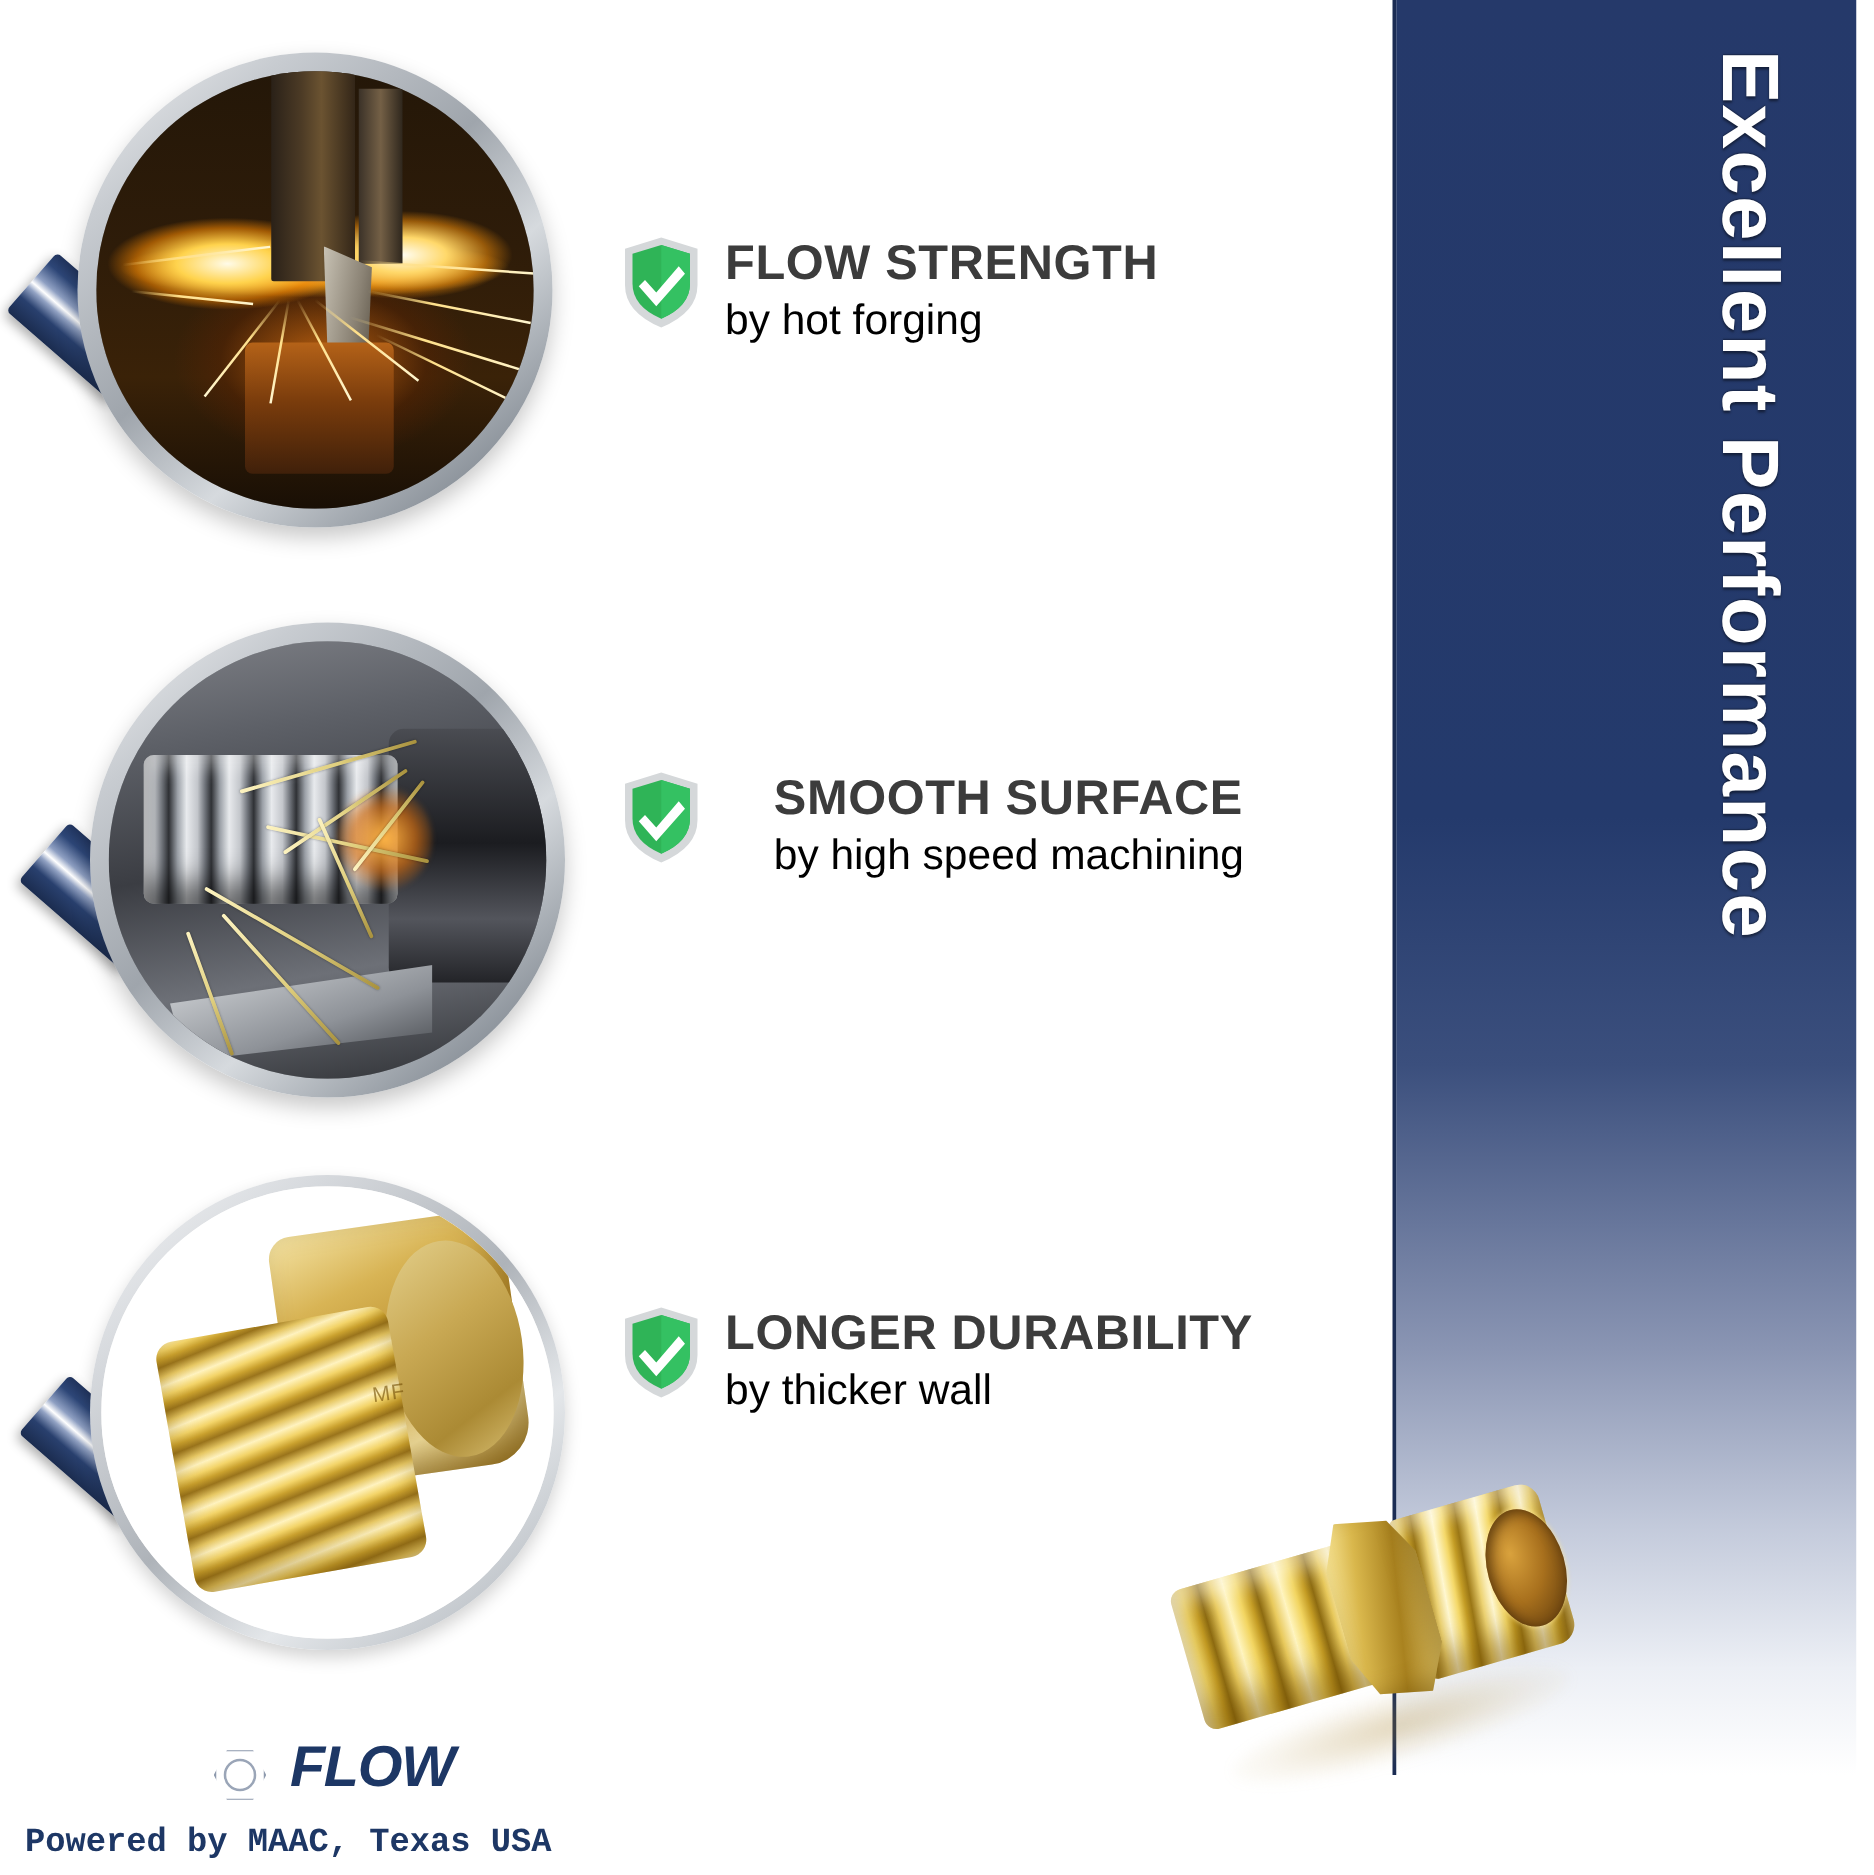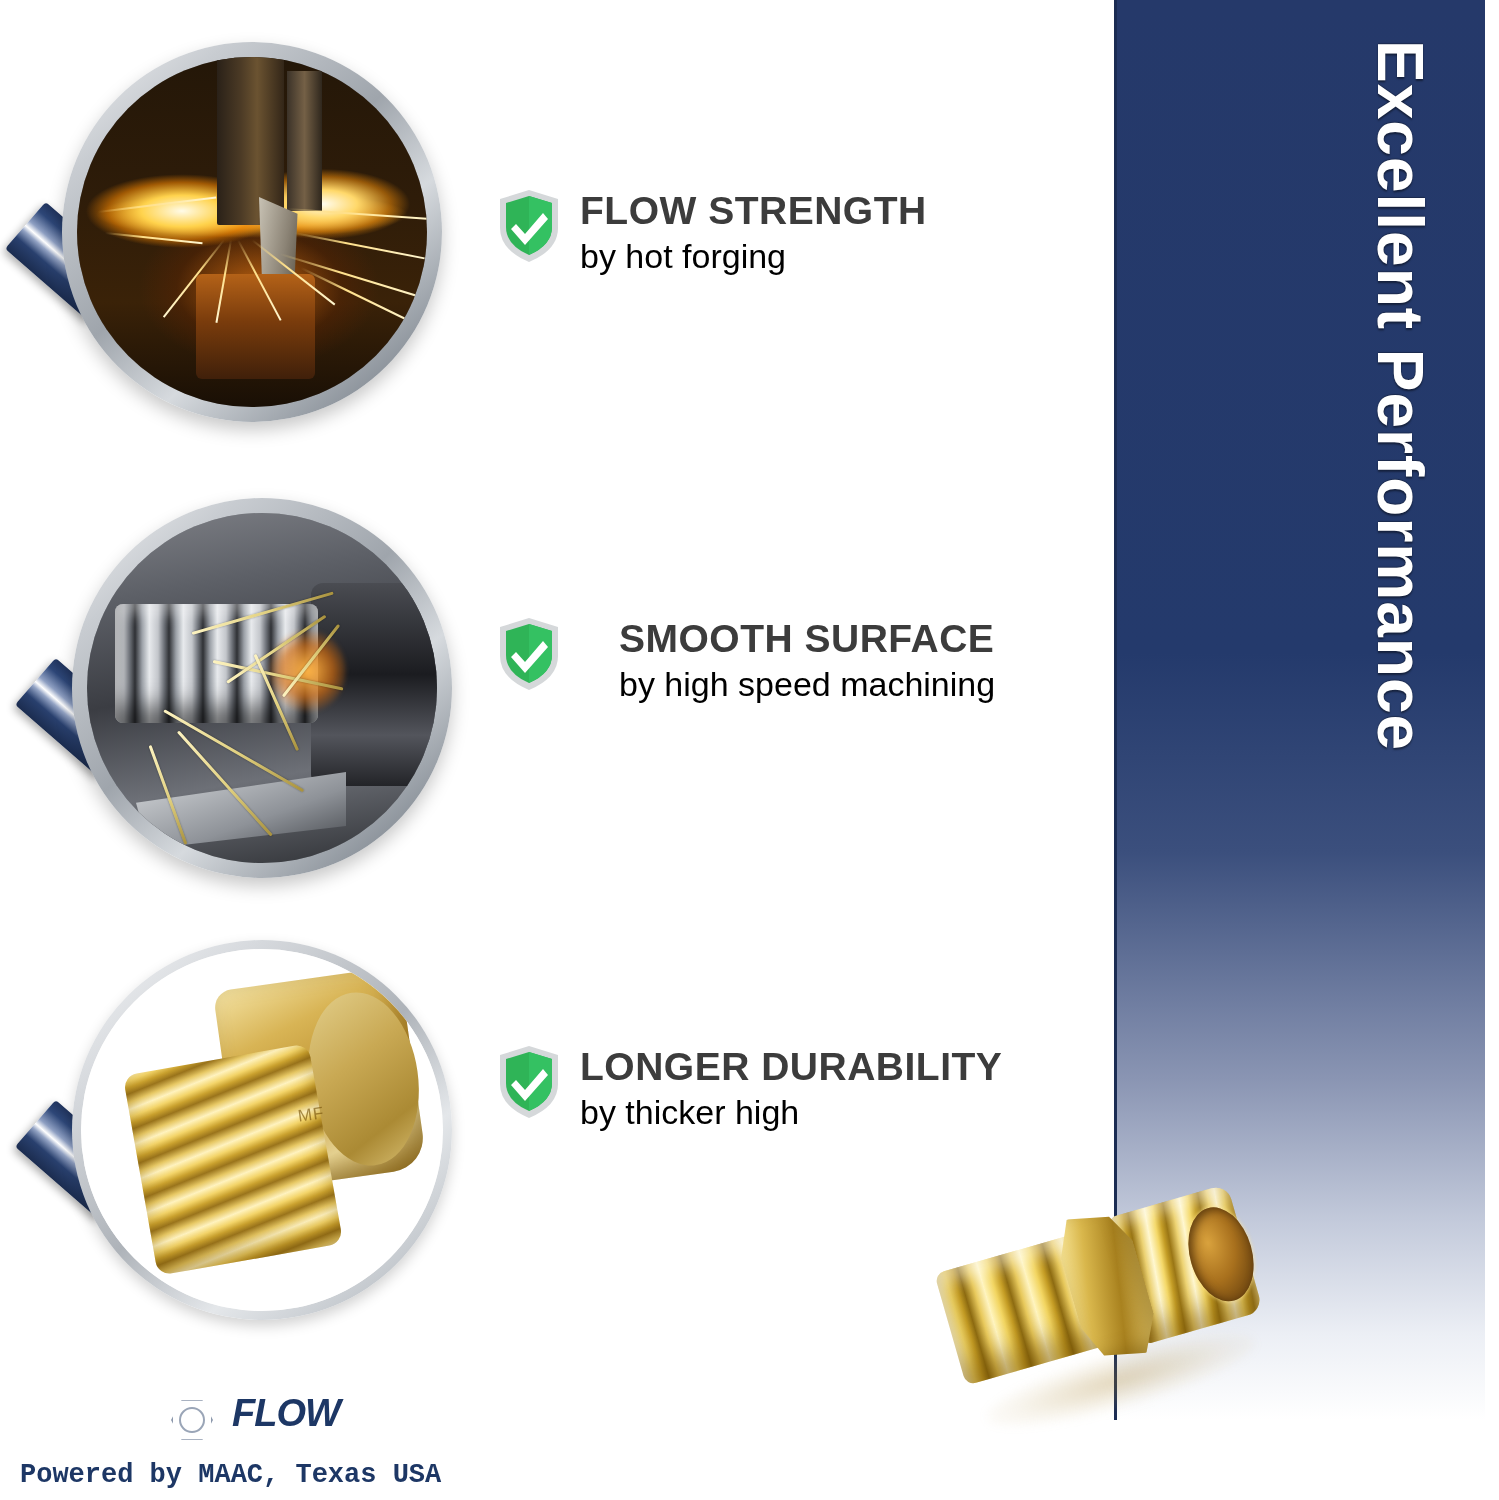--- a/index.html
+++ b/index.html
@@ -359,21 +359,21 @@
     color: #1d3765;
     letter-spacing: -3px;
   }
   .logo-flow {
     position: absolute;
     left: 224px;
     top: 22px;
     font-family: "Liberation Sans", sans-serif;
     font-weight: bold;
     font-style: italic;
-    font-size: 38px;
+    font-size: 46px;
     line-height: 46px;
     color: #1d3765;
     letter-spacing: -1px;
   }
   .logo-nut {
     position: absolute;
     left: 163px;
     top: 31px;
     width: 38px;
     height: 38px;
@@ -511,21 +511,21 @@
     <span class="shield">
       <svg width="66" height="76" viewBox="0 0 66 76">
         <path d="M33 2 L62 11 L62 40 Q62 62 33 74 Q4 62 4 40 L4 11 Z" fill="#d5d8da"></path>
         <path d="M33 8 L56 15 L56 39 Q56 57 33 67 Q10 57 10 39 L10 15 Z" fill="#2fb457"></path>
         <path d="M33 8 L56 15 L56 39 Q56 57 33 67 L33 8 Z" fill="#34c162"></path>
         <path d="M20 36 L29 46 L47 25 L52 31 L29 57 L15 41 Z" fill="#ffffff"></path>
       </svg>
     </span>
     <span class="feature-text">
       <span class="feature-title">LONGER DURABILITY</span>
-      <span class="feature-sub" style="display:block;">by thicker high</span>
+      <span class="feature-sub" style="display:block;">by thicker wall</span>
     </span>
   </div>
 
   <div id="perf-panel"></div>
   <div id="perf-title-wrap">
     <span id="perf-title">Excellent Performance</span>
   </div>
 
   <div id="fitting">
     <div class="shadow"></div>

